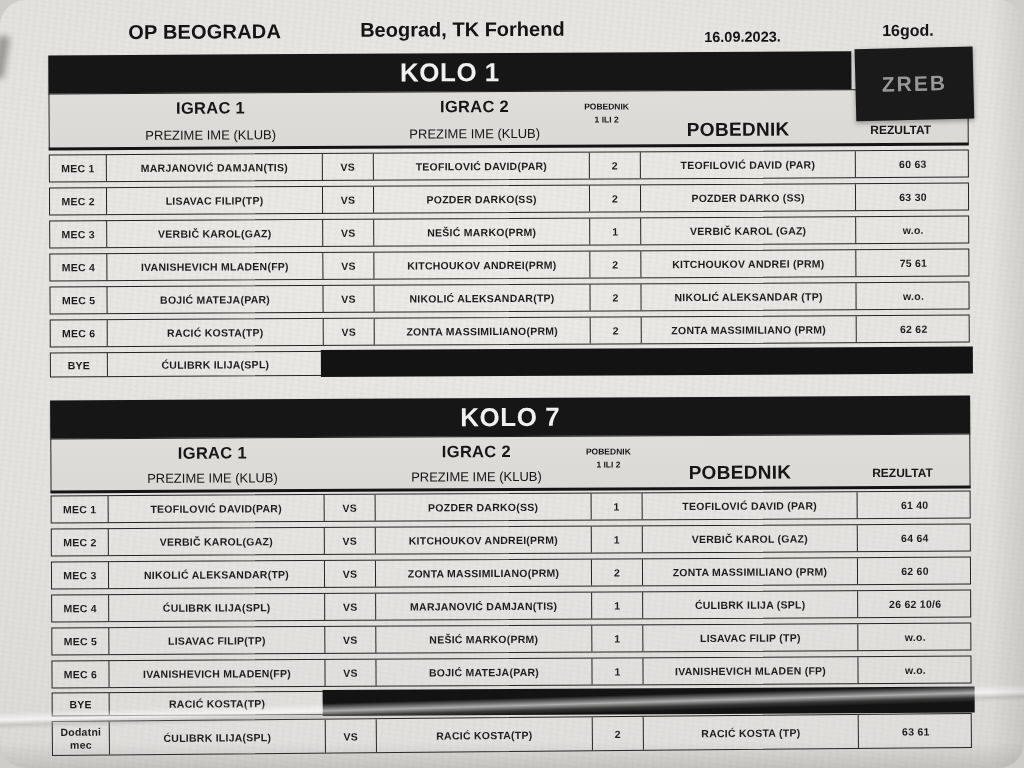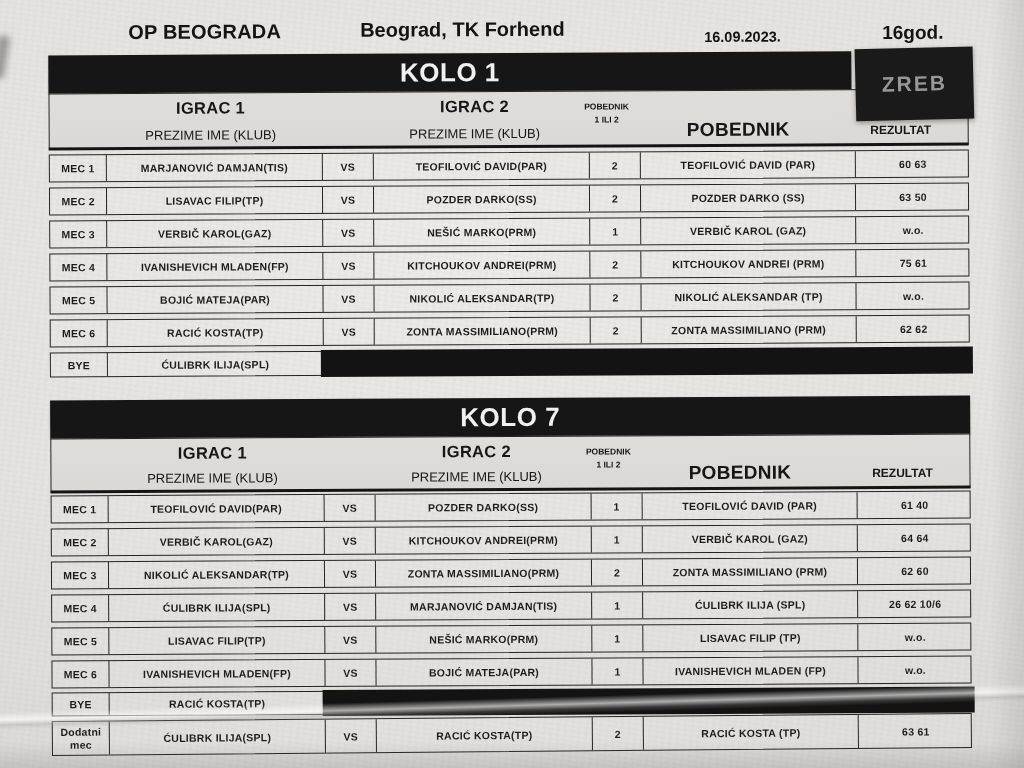--- a/index.html
+++ b/index.html
@@ -1,39 +1,39 @@
 <!DOCTYPE html>
 <html><head>
 <meta charset="utf-8">
 <style>
   html,body{margin:0;padding:0;}
   body{
     width:1024px;height:768px;overflow:hidden;
     font-family:"Liberation Sans", sans-serif;
     background:#cfcdca;
   }
-  .photo{position:relative;width:1024px;height:768px;overflow:hidden;}
+  .photo{position:relative;width:1024px;height:768px;overflow:hidden;border-radius:26px;}
   .paper{
     position:absolute;inset:0;
     background:
       radial-gradient(130% 95% at 45% 32%, #eceae7 0%, #e4e2df 50%, #d6d4d1 100%);
   }
   .grain{
     position:absolute;inset:0;pointer-events:none;
     background:
       repeating-linear-gradient(7deg, rgba(0,0,0,.012) 0 2px, rgba(255,255,255,.012) 2px 5px),
       repeating-linear-gradient(96deg, rgba(0,0,0,.01) 0 3px, transparent 3px 7px);
   }
   .content{position:absolute;inset:0;transform:rotate(-0.3deg);}
 
   
   .pg-title{position:absolute;left:130px;top:19px;font-size:20px;font-weight:700;color:#141414;letter-spacing:.2px;}
   .pg-venue{position:absolute;left:362px;top:18px;font-size:20px;font-weight:700;color:#141414;}
   .pg-date{position:absolute;left:706px;top:23px;font-size:14.5px;font-weight:700;color:#141414;margin-top:7px;}
-  .pg-age{position:absolute;left:884px;top:24px;font-size:19px;font-weight:700;color:#141414;}
+  .pg-age{position:absolute;left:884px;top:24px;font-size:16px;font-weight:700;color:#141414;}
 
   
   .bar{
     position:absolute;background:#161616;color:#f0f0f0;
     display:flex;align-items:center;justify-content:center;
     font-size:26px;font-weight:700;letter-spacing:.5px;
     box-shadow:0 1px 2px rgba(0,0,0,.25);
   }
   #kolo1-bar{left:50px;top:53px;width:803px;height:38px;}
   #kolo2-bar{left:50px;top:398px;width:920px;height:38px;}
@@ -175,21 +175,21 @@
     <div class="c">TEOFILOVIĆ DAVID (PAR)</div>
     <div class="c">60 63</div>
   </div>
         <div class="row">
     <div class="c">MEC 2</div>
     <div class="c">LISAVAC FILIP(TP)</div>
     <div class="c">VS</div>
     <div class="c">POZDER DARKO(SS)</div>
     <div class="c">2</div>
     <div class="c">POZDER DARKO (SS)</div>
-    <div class="c">63 50</div>
+    <div class="c">63 30</div>
   </div>
         <div class="row">
     <div class="c">MEC 3</div>
     <div class="c">VERBIČ KAROL(GAZ)</div>
     <div class="c">VS</div>
     <div class="c">NEŠIĆ MARKO(PRM)</div>
     <div class="c">1</div>
     <div class="c">VERBIČ KAROL (GAZ)</div>
     <div class="c">w.o.</div>
   </div>

